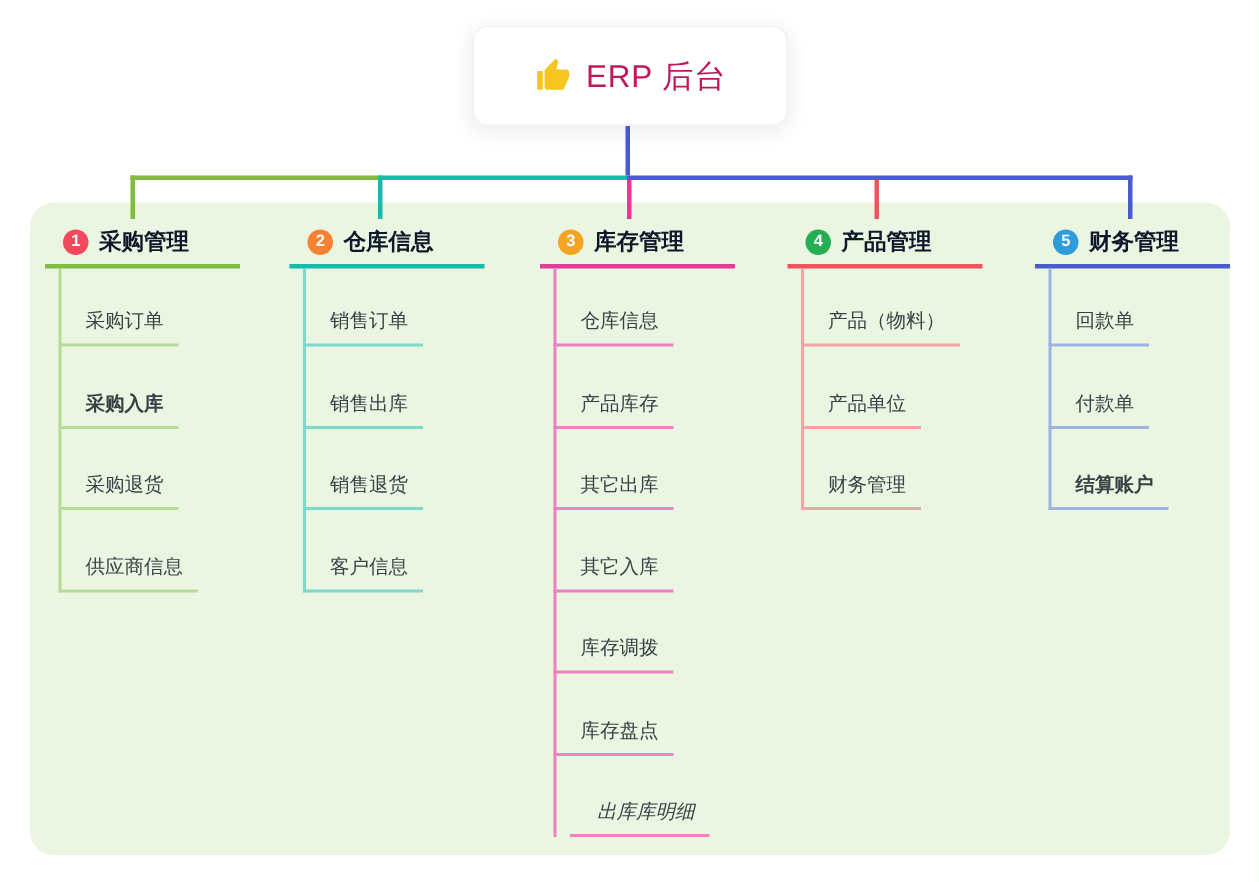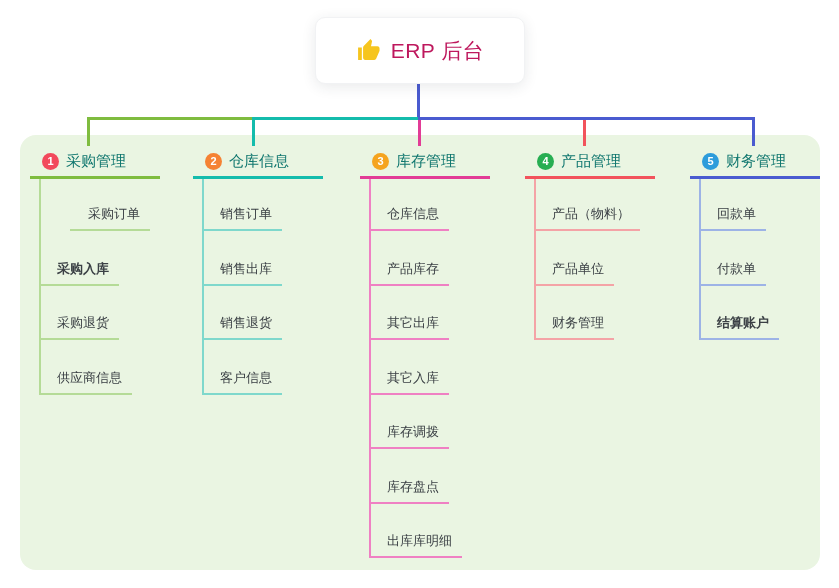--- a/index.html
+++ b/index.html
@@ -29,21 +29,21 @@
     position:absolute;width:118px;height:30px;box-sizing:content-box;
     display:flex;align-items:center;gap:7px;padding-left:12px;
     border-bottom-style:solid;border-bottom-width:3px;
   }
   .branch-badge{
     width:17px;height:17px;border-radius:50%;flex:0 0 17px;
     display:flex;align-items:center;justify-content:center;
     color:#fff;font-size:11px;font-weight:bold;line-height:1;
   }
   .branch-title{
-    font-size:15px;font-weight:400;color:#0f766e;white-space:nowrap;
+    font-size:15px;font-weight:700;color:#0f172a;white-space:nowrap;
   }
   .child-node{
     position:absolute;white-space:nowrap;
     font-size:13px;line-height:17px;color:#3b4045;
     padding:0 10px 7px 18px;
     border-bottom-style:solid;border-bottom-width:2px;
   }
   svg{display:block;}
 </style>
 </head>
@@ -72,21 +72,21 @@
     </span>
     <span class="root-label">ERP 后台</span>
   </div>
 
   <div id="branches">
       <div class="branch-label" style="left: 30px; top: 146px; border-bottom-color: rgb(127, 188, 63);">
         <span class="branch-badge" style="background: rgb(242, 73, 92);">1</span>
         <span class="branch-title">采购管理</span>
       </div>
       <div class="line" style="left: 39px; top: 179px; width: 2px; height: 215.5px; background: rgb(181, 219, 151);"></div>
-      <div class="child-node" style="left: 39px; top: 205px; border-bottom-color: rgb(181, 219, 151); margin-left: 31px;">采购订单</div>
+      <div class="child-node" style="left: 39px; top: 205px; border-bottom-color: rgb(181, 219, 151);">采购订单</div>
       <div class="child-node" style="left: 39px; top: 259.5px; border-bottom-color: rgb(181, 219, 151); font-weight: bold;">采购入库</div>
       <div class="child-node" style="left: 39px; top: 314px; border-bottom-color: rgb(181, 219, 151);">采购退货</div>
       <div class="child-node" style="left: 39px; top: 368.5px; border-bottom-color: rgb(181, 219, 151);">供应商信息</div>
       <div class="branch-label" style="left: 193px; top: 146px; border-bottom-color: rgb(20, 188, 172);">
         <span class="branch-badge" style="background: rgb(245, 130, 51);">2</span>
         <span class="branch-title">仓库信息</span>
       </div>
       <div class="line" style="left: 202px; top: 179px; width: 2px; height: 215.5px; background: rgb(127, 216, 204);"></div>
       <div class="child-node" style="left: 202px; top: 205px; border-bottom-color: rgb(127, 216, 204);">销售订单</div>
       <div class="child-node" style="left: 202px; top: 259.5px; border-bottom-color: rgb(127, 216, 204);">销售出库</div>
@@ -96,21 +96,21 @@
         <span class="branch-badge" style="background: rgb(245, 164, 31);">3</span>
         <span class="branch-title">库存管理</span>
       </div>
       <div class="line" style="left: 369px; top: 179px; width: 2px; height: 379px; background: rgb(239, 128, 195);"></div>
       <div class="child-node" style="left: 369px; top: 205px; border-bottom-color: rgb(239, 128, 195);">仓库信息</div>
       <div class="child-node" style="left: 369px; top: 259.5px; border-bottom-color: rgb(239, 128, 195);">产品库存</div>
       <div class="child-node" style="left: 369px; top: 314px; border-bottom-color: rgb(239, 128, 195);">其它出库</div>
       <div class="child-node" style="left: 369px; top: 368.5px; border-bottom-color: rgb(239, 128, 195);">其它入库</div>
       <div class="child-node" style="left: 369px; top: 423px; border-bottom-color: rgb(239, 128, 195);">库存调拨</div>
       <div class="child-node" style="left: 369px; top: 477.5px; border-bottom-color: rgb(239, 128, 195);">库存盘点</div>
-      <div class="child-node" style="left: 369px; top: 532px; border-bottom-color: rgb(239, 128, 195);">出库库明细</div>
+      <div class="child-node" style="left: 380px; top: 532px; border-bottom-color: rgb(239, 128, 195); font-style: italic;">出库库明细</div>
       <div class="branch-label" style="left: 525px; top: 146px; border-bottom-color: rgb(242, 83, 92);">
         <span class="branch-badge" style="background: rgb(39, 174, 82);">4</span>
         <span class="branch-title">产品管理</span>
       </div>
       <div class="line" style="left: 534px; top: 179px; width: 2px; height: 161px; background: rgb(244, 163, 166);"></div>
       <div class="child-node" style="left: 534px; top: 205px; border-bottom-color: rgb(244, 163, 166);">产品（物料）</div>
       <div class="child-node" style="left: 534px; top: 259.5px; border-bottom-color: rgb(244, 163, 166);">产品单位</div>
       <div class="child-node" style="left: 534px; top: 314px; border-bottom-color: rgb(244, 163, 166);">财务管理</div>
       <div class="branch-label" style="left: 690px; top: 146px; border-bottom-color: rgb(74, 91, 208);">
         <span class="branch-badge" style="background: rgb(45, 156, 219);">5</span>

